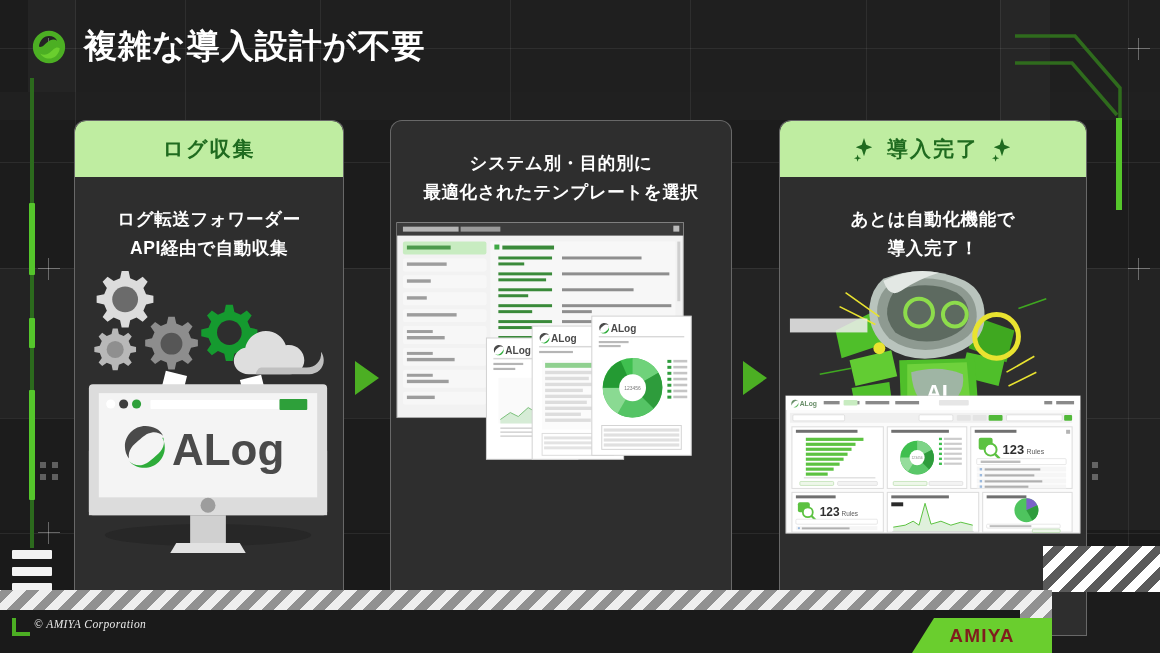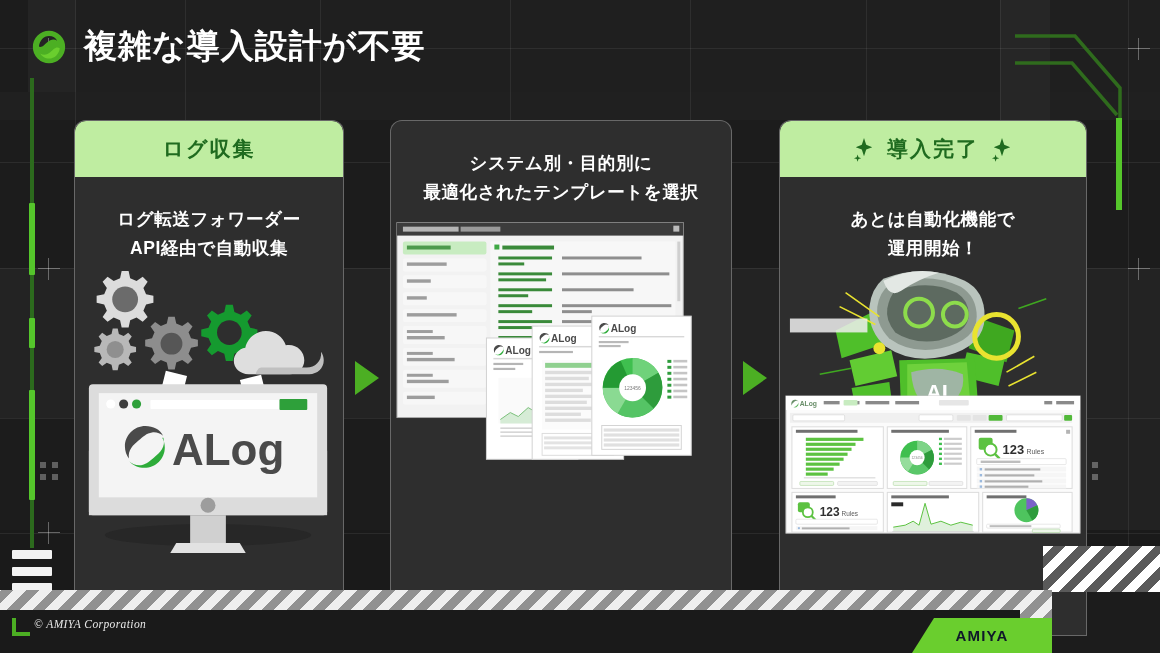--- a/index.html
+++ b/index.html
@@ -78,21 +78,21 @@
   
   .footer{position:absolute;left:0;top:590px;width:1052px;height:63px;background:#1a1a1a;overflow:hidden;}
   .stripes{position:absolute;left:0;top:0;width:1160px;height:63px;
     background:repeating-linear-gradient(-45deg,#fff 0 9px,#9a9a9a 9px 18px);opacity:.93;}
   .footer-dark{position:absolute;left:0;top:20px;width:1020px;height:43px;background:#1a1a1a;}
   .copy{position:absolute;left:34px;top:28px;color:#e9e9e9;font-size:11.5px;font-style:italic;font-family:"Liberation Serif",serif;letter-spacing:.4px;}
   .corner-l{position:absolute;left:12px;top:28px;width:14px;height:14px;border-left:4px solid #4caf23;border-bottom:4px solid #4caf23;}
   .amiya{position:absolute;right:0;top:28px;width:140px;height:35px;background:#6ace2e;
     clip-path:polygon(22px 0,140px 0,140px 35px,0 35px);
     display:flex;align-items:center;justify-content:center;}
-  .amiya span{color:#0f172a;font-size:15px;font-weight:700;letter-spacing:1.2px;}
+  .amiya span{color:#7f1d1d;font-size:19px;font-weight:700;letter-spacing:1.2px;}
 
   
   .hatch-top{position:absolute;left:1043px;top:546px;width:117px;height:46px;
     background:repeating-linear-gradient(-45deg,#fff 0 9px,#5a5a5a 9px 18px);}
 </style>
 </head>
 <body>
 
 <div class="stage">
 
@@ -451,21 +451,21 @@
         <path d="M5 20 L6 23 L9 24 L6 25 L5 28 L4 25 L1 24 L4 23 Z" fill="#1f6b1f"></path>
       </svg>
       <div class="card-head-title">導入完了</div>
       <svg class="spark" viewBox="0 0 24 28">
         <path d="M12 2 L14.4 9.4 L21 12 L14.4 14.6 L12 22 L9.6 14.6 L3 12 L9.6 9.4 Z" fill="#1f6b1f"></path>
         <path d="M5 20 L6 23 L9 24 L6 25 L5 28 L4 25 L1 24 L4 23 Z" fill="#1f6b1f"></path>
       </svg>
     </div>
     <div class="card-body">
       <div class="card-desc">あとは自動化機能で
-運用開始！</div>
+導入完了！</div>
     </div>
     <svg class="art" viewBox="0 0 308 270" style="height:270px">
 
       <g>
         <path d="M56 66 L96 46 L104 80 L62 94 Z" fill="#4fbf2a"></path>
         <path d="M196 52 L236 66 L228 98 L190 84 Z" fill="#3fa820"></path>
         <path d="M70 96 L112 86 L118 112 L76 122 Z" fill="#62cc33"></path>
         <path d="M188 88 L226 96 L220 122 L182 112 Z" fill="#4fbf2a"></path>
 
         <path d="M104 14 Q146 -2 186 16 Q206 26 206 52 Q206 82 166 92 Q132 100 106 82 Q88 66 90 42 Q92 24 104 14 Z" fill="#b9c4bd"></path>

